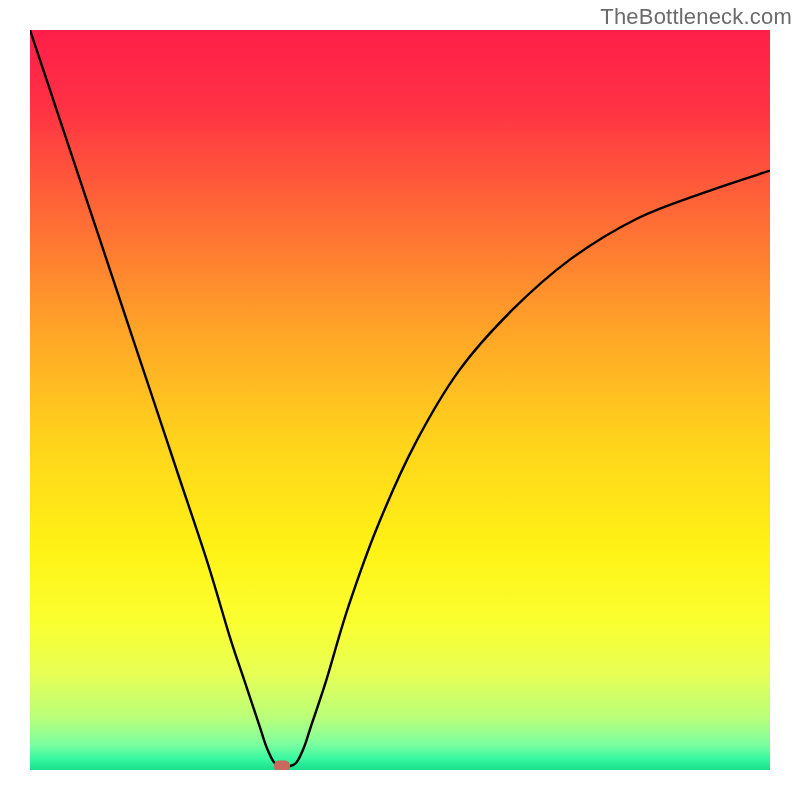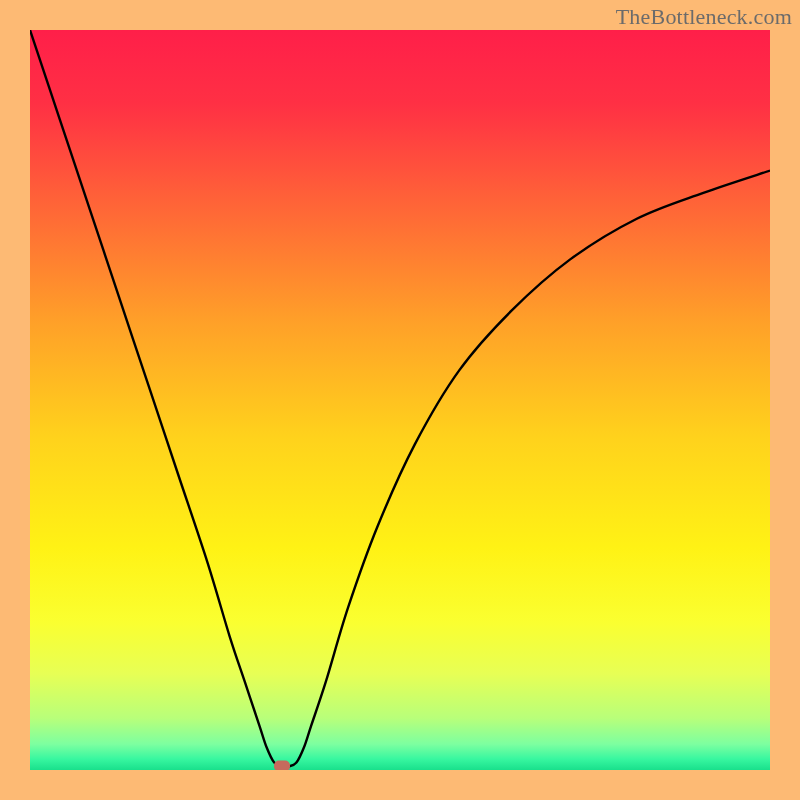--- a/index.html
+++ b/index.html
@@ -8,22 +8,21 @@
     width: 800px;
     height: 800px;
     overflow: hidden;
     background: #000;
     font-family: Arial, Helvetica, sans-serif;
   }
   .frame {
     position: relative;
     width: 800px;
     height: 800px;
-    background: #fdba74;
-    font-family: Liberation Serif, serif;
+    background: #ffffff;
   }
   .plot {
     position: absolute;
     left: 30px;
     top: 30px;
     width: 740px;
     height: 740px;
     overflow: hidden;
   }
   .gradient-bg {

